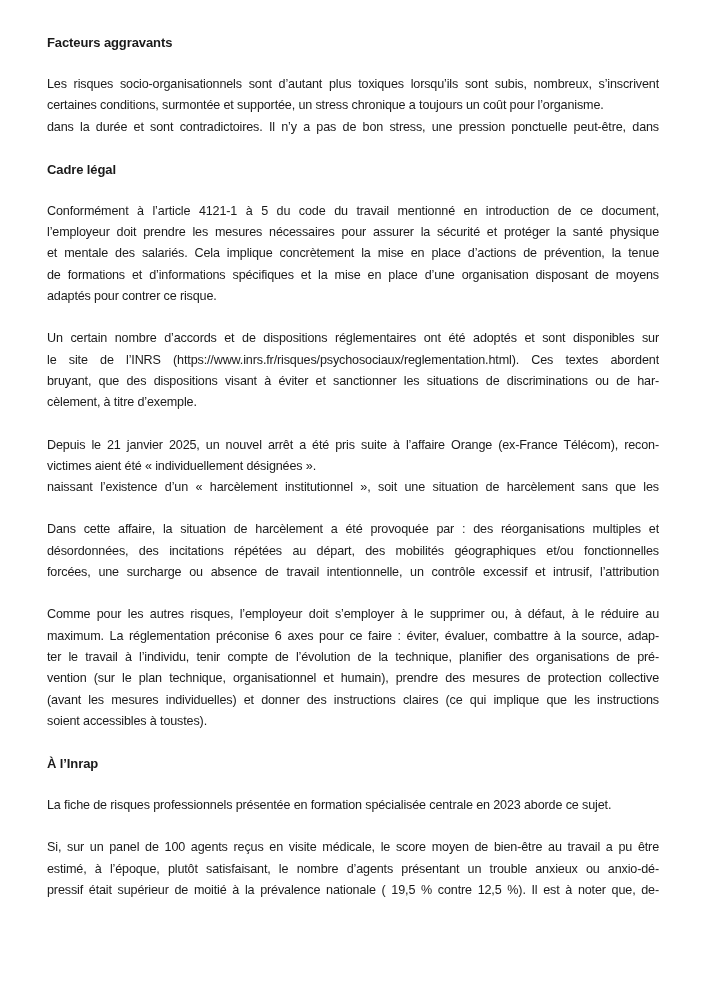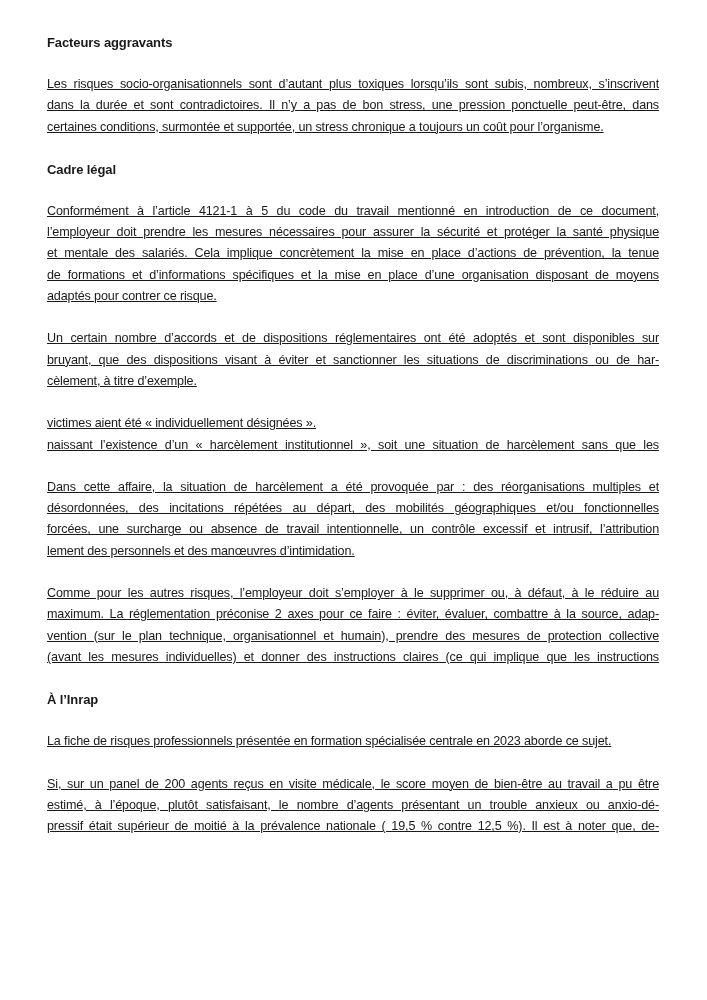--- a/index.html
+++ b/index.html
@@ -6,84 +6,87 @@
   body { width: 707px; height: 1000px; position: relative; overflow: hidden; }
   .page {
     position: absolute; left: 47px; top: 32px; width: 612px;
     font-family: "Liberation Sans", sans-serif;
     color: #1a1a1a;
   }
   .heading {
     font-weight: bold; font-size: 13px; line-height: 21px;
     margin: 0 0 21px 0; letter-spacing: -0.1px;
   }
-  .para { margin: 10px 0 21px 0; text-decoration: underline; }
+  .para { margin: 10px 0 21px 0; }
   .line {
     display: block; font-size: 12.6px; line-height: 21.3px;
     text-align: justify; text-align-last: justify;
     white-space: nowrap; overflow: hidden; letter-spacing: -0.15px;
   }
   .line.last { text-align-last: left; }
 </style>
 </head>
 <body>
 
 <div class="page">
 
   <div>
     <div class="heading">Facteurs aggravants</div>
     <div class="para">
       <span class="line">Les risques socio-organisationnels sont d’autant plus toxiques lorsqu’ils sont subis, nombreux, s’inscrivent</span>
+      <span class="line last">certaines conditions, surmontée et supportée, un stress chronique a toujours un coût pour l’organisme.</span>
       <span class="line">dans la durée et sont contradictoires. Il n’y a pas de bon stress, une pression ponctuelle peut-être, dans</span>
-      <span class="line last">certaines conditions, surmontée et supportée, un stress chronique a toujours un coût pour l’organisme.</span>
     </div>
   </div>
 
   <div>
     <div class="heading">Cadre légal</div>
     <div class="para">
       <span class="line">Conformément à l’article 4121-1 à 5 du code du travail mentionné en introduction de ce document,</span>
       <span class="line">l’employeur doit prendre les mesures nécessaires pour assurer la sécurité et protéger la santé physique</span>
       <span class="line">et mentale des salariés. Cela implique concrètement la mise en place d’actions de prévention, la tenue</span>
       <span class="line">de formations et d’informations spécifiques et la mise en place d’une organisation disposant de moyens</span>
       <span class="line last">adaptés pour contrer ce risque.</span>
     </div>
     <div class="para">
       <span class="line">Un certain nombre d’accords et de dispositions réglementaires ont été adoptés et sont disponibles sur</span>
+      <span class="line">le site de l’INRS (https://www.inrs.fr/risques/psychosociaux/reglementation.html). Ces textes abordent</span>
       <span class="line">bruyant, que des dispositions visant à éviter et sanctionner les situations de discriminations ou de har-</span>
       <span class="line last">cèlement, à titre d’exemple.</span>
     </div>
   </div>
 
   <div>
     <div class="para">
+      <span class="line">Depuis le 21 janvier 2025, un nouvel arrêt a été pris suite à l’affaire Orange (ex-France Télécom), recon-</span>
       <span class="line last">victimes aient été « individuellement désignées ».</span>
       <span class="line">naissant l’existence d’un « harcèlement institutionnel », soit une situation de harcèlement sans que les</span>
     </div>
     <div class="para">
       <span class="line">Dans cette affaire, la situation de harcèlement a été provoquée par : des réorganisations multiples et</span>
       <span class="line">désordonnées, des incitations répétées au départ, des mobilités géographiques et/ou fonctionnelles</span>
       <span class="line">forcées, une surcharge ou absence de travail intentionnelle, un contrôle excessif et intrusif, l’attribution</span>
-      <span class="line last">lement des personnels et des manœuvres d’intimidation.</span>
     </div>
     <div class="para">
       <span class="line">Comme pour les autres risques, l’employeur doit s’employer à le supprimer ou, à défaut, à le réduire au</span>
-      <span class="line">maximum. La réglementation préconise 2 axes pour ce faire : éviter, évaluer, combattre à la source, adap-</span>
+      <span class="line">maximum. La réglementation préconise 6 axes pour ce faire : éviter, évaluer, combattre à la source, adap-</span>
+      <span class="line">ter le travail à l’individu, tenir compte de l’évolution de la technique, planifier des organisations de pré-</span>
       <span class="line">vention (sur le plan technique, organisationnel et humain), prendre des mesures de protection collective</span>
       <span class="line">(avant les mesures individuelles) et donner des instructions claires (ce qui implique que les instructions</span>
+      <span class="line last">soient accessibles à toustes).</span>
     </div>
   </div>
 
   <div>
     <div class="heading">À l’Inrap</div>
     <div class="para">
       <span class="line last">La fiche de risques professionnels présentée en formation spécialisée centrale en 2023 aborde ce sujet.</span>
     </div>
     <div class="para">
-      <span class="line">Si, sur un panel de 200 agents reçus en visite médicale, le score moyen de bien-être au travail a pu être</span>
+      <span class="line">Si, sur un panel de 100 agents reçus en visite médicale, le score moyen de bien-être au travail a pu être</span>
       <span class="line">estimé, à l’époque, plutôt satisfaisant, le nombre d’agents présentant un trouble anxieux ou anxio-dé-</span>
       <span class="line">pressif était supérieur de moitié à la prévalence nationale ( 19,5 % contre 12,5 %). Il est à noter que, de-</span>
 
     </div>
 
   </div>
 
 </div>
 
 </body></html>

